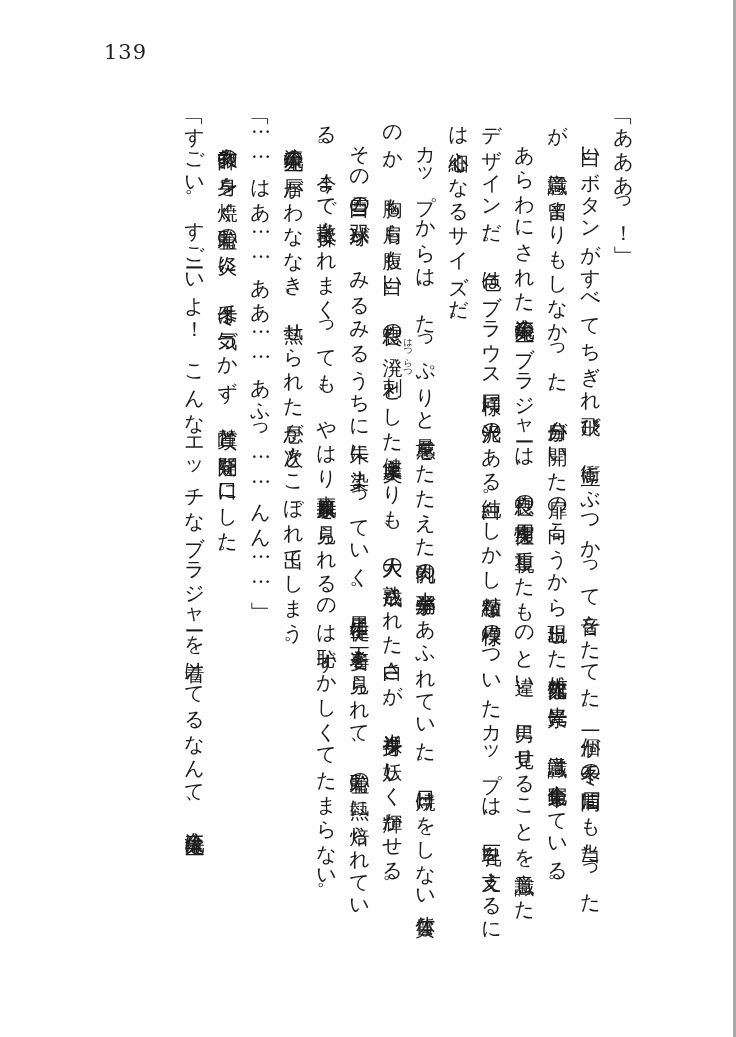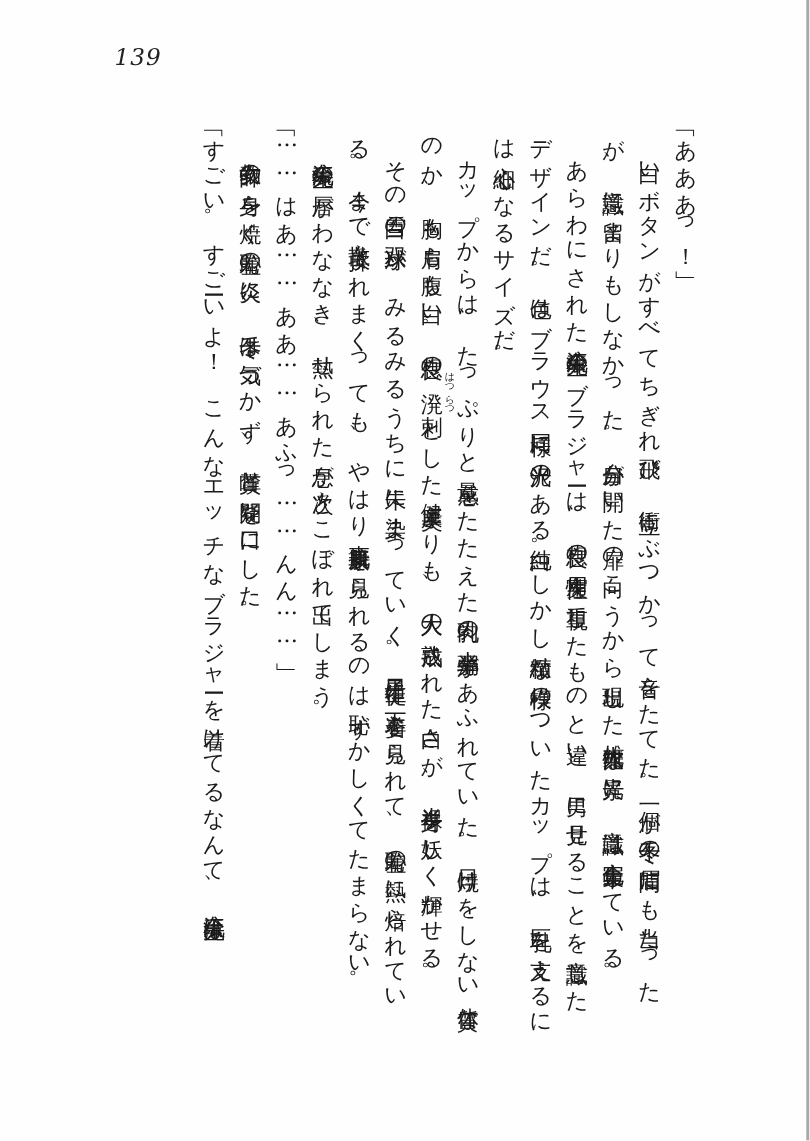--- a/index.html
+++ b/index.html
@@ -14,21 +14,20 @@
     background: #fefefe;
     overflow: hidden;
     font-family: "DejaVu Serif", "Liberation Serif", serif;
     color: #1b1b1b;
   }
   .page-number {
     position: absolute;
     top: 40px;
     left: 104px;
     font-size: 21px;
-    font-style: italic;
     letter-spacing: 1px;
     color: #222222;
   }
   .text-block {
     position: absolute;
     top: 112px;
     right: 96px;
     height: 822px;
     writing-mode: vertical-rl;
     -webkit-writing-mode: vertical-rl;

